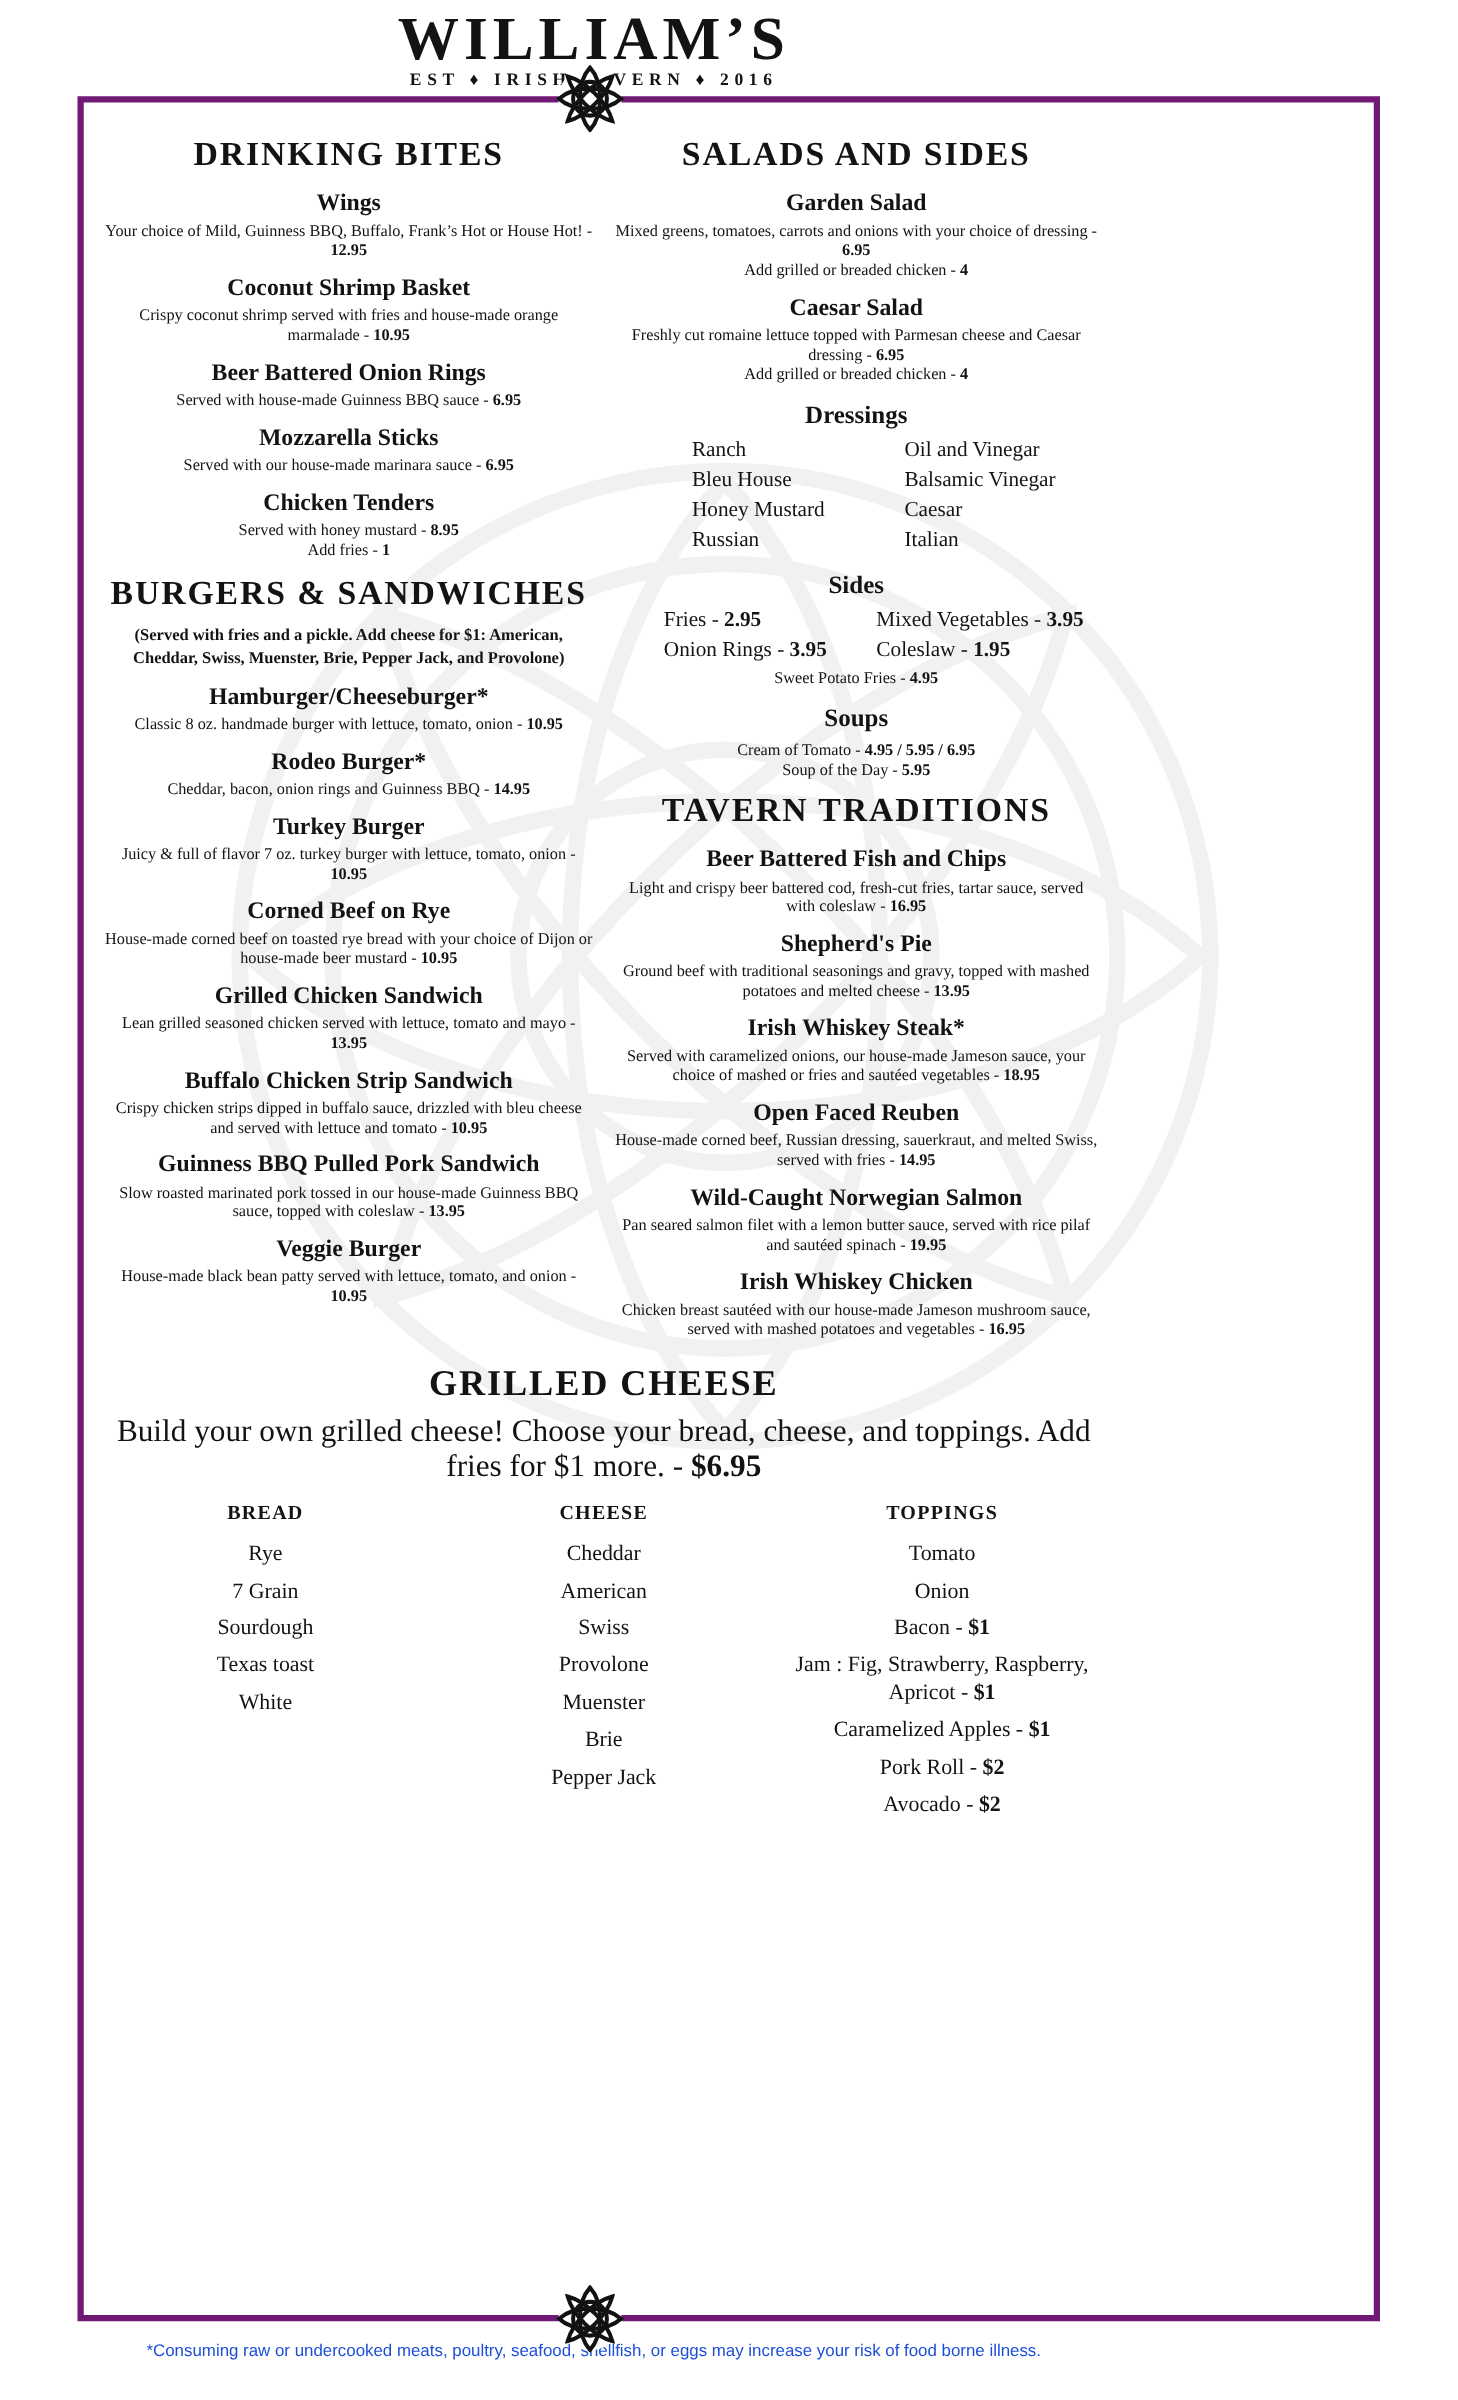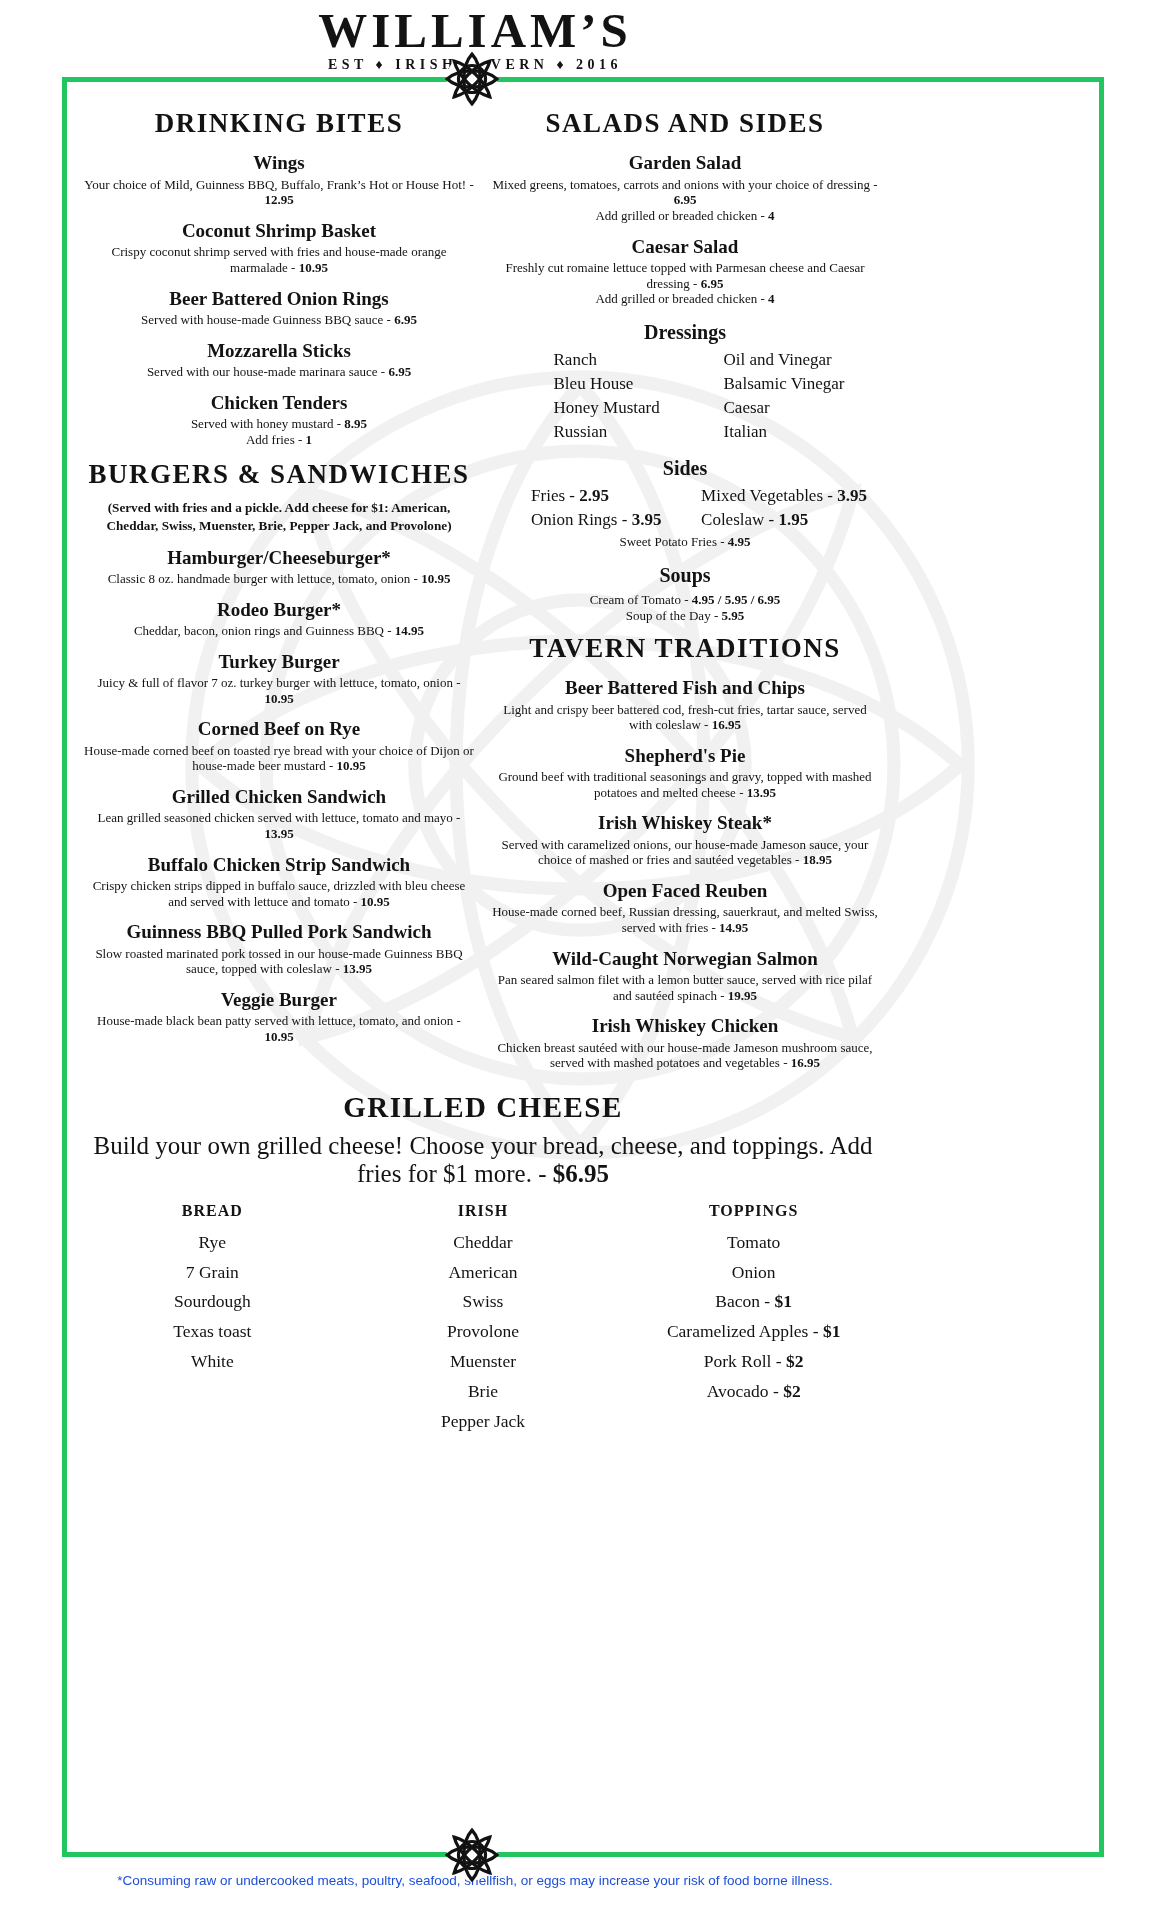--- a/index.html
+++ b/index.html
@@ -7,21 +7,21 @@
   body {
     width: 1166px; height: 1920px; background: #ffffff; color: #131313;
     font-family: "Liberation Serif", serif; overflow: hidden;
   }
   b { font-weight: 700; }
 
   .masthead { width: 950px; text-align: center; padding-top: 5px; }
   .title { font-size: 49px; font-weight: 700; letter-spacing: 4px; line-height: 1.05; margin: 0; }
   .subtitle { font-size: 14px; font-weight: 700; letter-spacing: 4.5px; margin-top: 1px; }
 
-  .menu-border { position: relative; margin: 4px 62px 0; height: 1780px; border: 5px solid #22c55e; }
+  .menu-border { position: relative; margin: 4px 62px 0; height: 1780px; border: 5px solid #701a75; }
   .knot { position: absolute; width: 54px; height: 54px; left: 378px; }
   .knot-top { top: -30px; }
   .knot-bottom { bottom: -30px; }
   .watermark { position: absolute; left: 100px; top: 270px; width: 826px; height: 826px; opacity: 0.05; pointer-events: none; }
 
   .content { position: relative; z-index: 1; width: 812px; margin-left: 10px; padding-top: 16px; }
   .columns { display: flex; }
   .col { text-align: center; }
   .col-left  { width: 404px; padding: 0 7px; }
   .col-right { width: 408px; padding: 0 10px; }
@@ -238,35 +238,36 @@
         <div class="gc-col">
           <h3 class="gc-col-heading">BREAD</h3>
           <p class="gc-item">Rye</p>
           <p class="gc-item">7 Grain</p>
           <p class="gc-item">Sourdough</p>
           <p class="gc-item">Texas toast</p>
           <p class="gc-item">White</p>
         </div>
 
         <div class="gc-col">
-          <h3 class="gc-col-heading">IRISH</h3>
+          <h3 class="gc-col-heading">CHEESE</h3>
           <p class="gc-item">Cheddar</p>
           <p class="gc-item">American</p>
           <p class="gc-item">Swiss</p>
           <p class="gc-item">Provolone</p>
           <p class="gc-item">Muenster</p>
           <p class="gc-item">Brie</p>
           <p class="gc-item">Pepper Jack</p>
         </div>
 
         <div class="gc-col">
           <h3 class="gc-col-heading">TOPPINGS</h3>
           <p class="gc-item">Tomato</p>
           <p class="gc-item">Onion</p>
           <p class="gc-item">Bacon - <b>$1</b></p>
+          <p class="gc-item">Jam : Fig, Strawberry, Raspberry, Apricot - <b>$1</b></p>
           <p class="gc-item">Caramelized Apples - <b>$1</b></p>
           <p class="gc-item">Pork Roll - <b>$2</b></p>
           <p class="gc-item">Avocado - <b>$2</b></p>
         </div>
 
       </div>
     </section>
   </div>
 </div>
 

